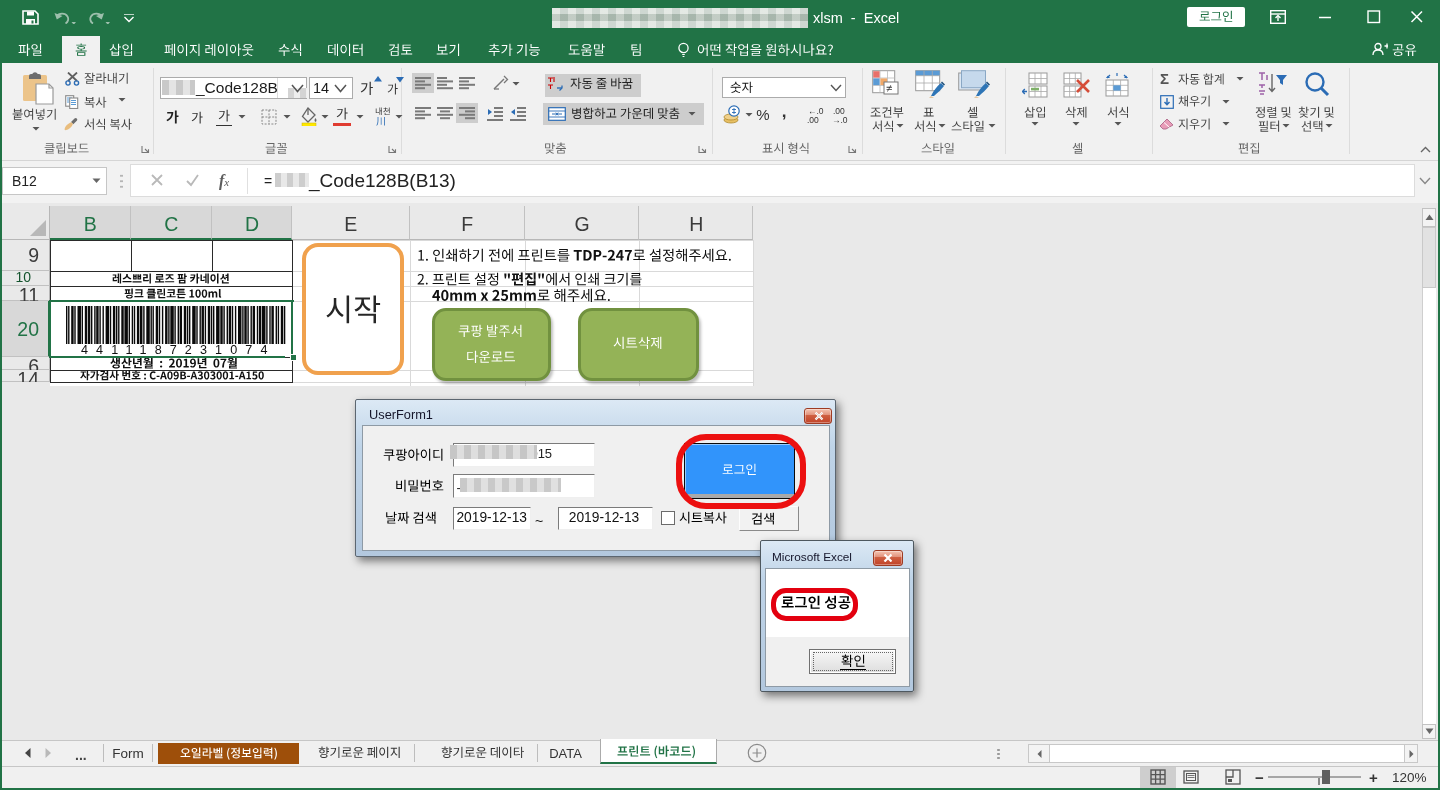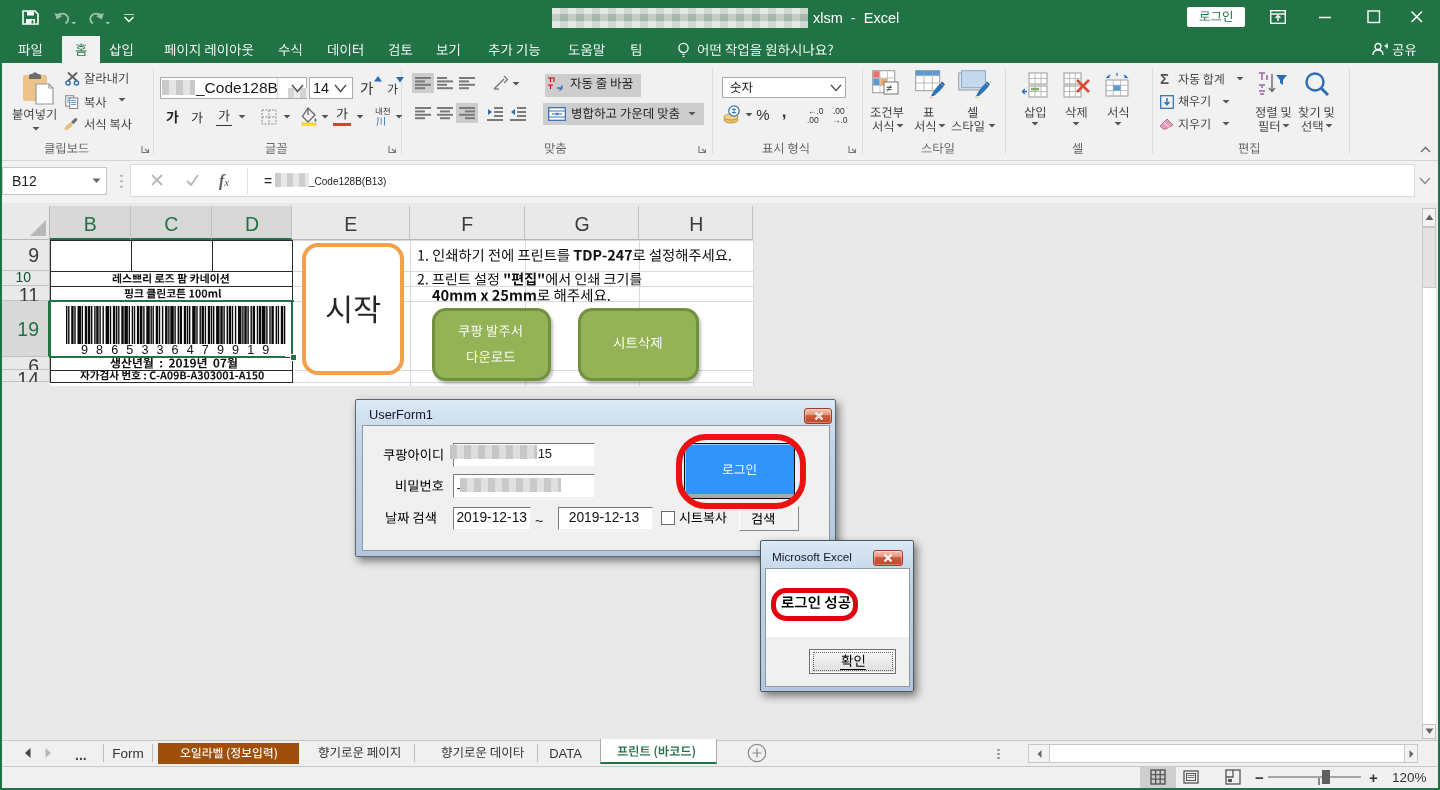--- a/index.html
+++ b/index.html
@@ -769,21 +769,21 @@
     </div>
 <div style="position:absolute;left:185.0px;top:173.0px;">
       <svg width="15" height="15" viewBox="0 0 15 15">
         <path d="M2 8 L6 12 L13 2" fill="none" stroke="#b9b9b9" stroke-width="1.8"></path>
       </svg>
     </div>
 <div style="position:absolute;left:219px;top:173px;font-family:'Liberation Serif',serif;font-style:italic;font-weight:700;font-size:16px;color:#5d5d5d;line-height:15px;">f<span style="font-size:11px;font-weight:400;">x</span></div>
 <div style="position:absolute;left:247.0px;top:168.0px;width:1.0px;height:26.0px;background:#e0e0e0;"></div>
 <div style="position:absolute;left:264px;top:181.0px;font-family:'Liberation Sans',sans-serif;font-size:14px;font-weight:400;color:#222;line-height:0;white-space:pre;"><span style="line-height:normal;display:inline-block;transform:translateY(-50%)">=</span></div>
 <div style="position:absolute;left:275.0px;top:173.0px;width:34.0px;height:14.0px;background-image:repeating-linear-gradient(90deg,#cdcdcd 0 6px,#e8e8e8 6px 12px);"></div>
-<div style="position:absolute;left:309px;top:181.0px;font-family:'Liberation Sans',sans-serif;font-size:10px;font-weight:400;color:#222;line-height:0;white-space:pre;"><span style="line-height:normal;display:inline-block;transform:translateY(-50%)">_Code128B(B13)</span></div>
+<div style="position:absolute;left:309px;top:181.0px;font-family:'Liberation Sans',sans-serif;font-size:19px;font-weight:400;color:#222;line-height:0;white-space:pre;"><span style="line-height:normal;display:inline-block;transform:translateY(-50%)">_Code128B(B13)</span></div>
 <div style="position:absolute;left:1419.0px;top:177.0px;">
       <svg width="12" height="8" viewBox="0 0 12 8">
         <path d="M1 1 L6 6.5 L11 1" fill="none" stroke="#888" stroke-width="1.4"></path>
       </svg>
     </div>
 <div style="position:absolute;left:0.0px;top:203.0px;width:1440.0px;height:537.0px;background:#e9e9e9;"></div>
 <div style="position:absolute;left:0.0px;top:36.0px;width:2.0px;height:754.0px;z-index:50;background:#217346;"></div>
 <div style="position:absolute;left:1438.0px;top:36.0px;width:2.0px;height:754.0px;z-index:50;background:#217346;"></div>
 <div style="position:absolute;left:2.0px;top:206.0px;width:48.0px;height:34.0px;background:#e9e9e9;border-right:1px solid #b7b7b7;border-bottom:1px solid #b7b7b7;box-sizing:border-box;"></div>
 <div style="position:absolute;left:30.0px;top:220.0px;">
@@ -812,21 +812,21 @@
 <div style="position:absolute;left:2.0px;top:270.5px;width:48.0px;height:15.0px;background:#e9e9e9;border-right:1px solid #b7b7b7;border-bottom:1px solid #c1c1c1;box-sizing:border-box;overflow:hidden;"></div>
 <div style="position:absolute;left:2px;top:270.5px;width:43px;height:15.0px;overflow:hidden;">
       <div style="position:absolute;right:14px;top:-2.0px;font-family:'Liberation Sans',sans-serif;font-size:14px;color:#14532d;">10</div>
     </div>
 <div style="position:absolute;left:2.0px;top:285.5px;width:48.0px;height:15.5px;background:#e9e9e9;border-right:1px solid #b7b7b7;border-bottom:1px solid #c1c1c1;box-sizing:border-box;overflow:hidden;"></div>
 <div style="position:absolute;left:2px;top:285.5px;width:43px;height:15.5px;overflow:hidden;">
       <div style="position:absolute;right:6px;top:-2.0px;font-family:'Liberation Sans',sans-serif;font-size:19.5px;color:#3b3b3b;">11</div>
     </div>
 <div style="position:absolute;left:2.0px;top:301.0px;width:48.0px;height:56.0px;background:#d8d8d8;border-right:2px solid #217346;border-bottom:1px solid #c1c1c1;box-sizing:border-box;overflow:hidden;"></div>
 <div style="position:absolute;left:2px;top:301px;width:43px;height:56px;overflow:hidden;">
-      <div style="position:absolute;right:6px;top:17.0px;font-family:'Liberation Sans',sans-serif;font-size:19.5px;color:#217346;">19</div>
+      <div style="position:absolute;right:6px;top:17.0px;font-family:'Liberation Sans',sans-serif;font-size:19.5px;color:#217346;">20</div>
     </div>
 <div style="position:absolute;left:2.0px;top:357.0px;width:48.0px;height:13.0px;background:#e9e9e9;border-right:1px solid #b7b7b7;border-bottom:1px solid #c1c1c1;box-sizing:border-box;overflow:hidden;"></div>
 <div style="position:absolute;left:2px;top:357px;width:43px;height:13px;overflow:hidden;">
       <div style="position:absolute;right:6px;top:-2.0px;font-family:'Liberation Sans',sans-serif;font-size:19.5px;color:#3b3b3b;">6</div>
     </div>
 <div style="position:absolute;left:2.0px;top:370.0px;width:48.0px;height:11.5px;background:#e9e9e9;border-right:1px solid #b7b7b7;border-bottom:1px solid #c1c1c1;box-sizing:border-box;overflow:hidden;"></div>
 <div style="position:absolute;left:2px;top:370px;width:43px;height:11.5px;overflow:hidden;">
       <div style="position:absolute;right:6px;top:-2.0px;font-family:'Liberation Sans',sans-serif;font-size:19.5px;color:#3b3b3b;">14</div>
     </div>
 <div style="position:absolute;left:50.0px;top:240.0px;width:242.0px;height:146.0px;background:#fff;"></div>
@@ -942,21 +942,21 @@
         <rect x="196.0" y="0" width="3.48" height="38" fill="#0a0a0a"></rect>
         <rect x="200.2" y="0" width="1.39" height="38" fill="#0a0a0a"></rect>
         <rect x="203.3" y="0" width="1.39" height="38" fill="#0a0a0a"></rect>
         <rect x="205.4" y="0" width="2.44" height="38" fill="#0a0a0a"></rect>
         <rect x="209.6" y="0" width="1.39" height="38" fill="#0a0a0a"></rect>
         <rect x="211.7" y="0" width="1.39" height="38" fill="#0a0a0a"></rect>
         <rect x="214.8" y="0" width="2.44" height="38" fill="#0a0a0a"></rect>
         <rect x="217.9" y="0" width="1.39" height="38" fill="#0a0a0a"></rect>
       </svg>
     </div>
-<div style="position:absolute;left:81px;top:350.3px;font-family:'Liberation Sans',sans-serif;font-size:12.6px;font-weight:400;color:#111;line-height:0;white-space:pre;letter-spacing:8.1px;"><span style="line-height:normal;display:inline-block;transform:translateY(-50%)">9865336479919</span></div>
+<div style="position:absolute;left:81px;top:350.3px;font-family:'Liberation Sans',sans-serif;font-size:12.6px;font-weight:400;color:#111;line-height:0;white-space:pre;letter-spacing:8.1px;"><span style="line-height:normal;display:inline-block;transform:translateY(-50%)">4411187231074</span></div>
 <div style="position:absolute;left:49.0px;top:299.5px;width:244.5px;height:2.2px;z-index:5;background:#217346;"></div>
 <div style="position:absolute;left:49.0px;top:355.8px;width:236.0px;height:2.2px;z-index:5;background:#217346;"></div>
 <div style="position:absolute;left:49.0px;top:299.5px;width:2.2px;height:58.0px;z-index:5;background:#217346;"></div>
 <div style="position:absolute;left:291.0px;top:299.5px;width:2.2px;height:56.0px;z-index:5;background:#217346;"></div>
 <div style="position:absolute;left:289.5px;top:353.5px;width:7.0px;height:7.0px;z-index:6;background:#217346;border:1.5px solid #fff;box-sizing:border-box;"></div>
 <div style="position:absolute;left:301.5px;top:242.5px;width:102.5px;height:132.0px;z-index:4;background:#fff;border:4px solid #f0a14d;border-radius:16px;box-sizing:border-box;"></div>
 <div style="position:absolute;left:325.1px;top:294.3px;z-index:4;">
       <svg width="59" height="35" viewBox="0 0 59 35">
         <path d="M8.8 4H10.9V8.9Q10.9 11.3 10.3 13.6Q9.7 15.8 8.6 17.7Q7.5 19.7 6.1 21.1Q4.6 22.6 2.9 23.5L1.4 21.4Q2.9 20.7 4.3 19.4Q5.6 18.1 6.6 16.4Q7.6 14.7 8.2 12.8Q8.8 10.9 8.8 8.9ZM9.2 4H11.3V8.9Q11.3 10.8 11.9 12.7Q12.4 14.5 13.5 16.1Q14.5 17.7 15.8 19Q17.1 20.2 18.7 20.9L17.2 23Q15.5 22.1 14 20.7Q12.6 19.3 11.5 17.4Q10.4 15.6 9.8 13.4Q9.2 11.2 9.2 8.9ZM21.6 1.6H24.1V29.2H21.6Z M36.4 4.5H38.5V6.7Q38.5 9.2 37.5 11.4Q36.5 13.6 34.8 15.2Q33.1 16.8 30.8 17.6L29.5 15.6Q31.5 14.9 33.1 13.5Q34.7 12.2 35.5 10.4Q36.4 8.6 36.4 6.7ZM36.8 4.5H38.9V6.7Q38.9 8.5 39.7 10.2Q40.6 11.8 42.1 13.1Q43.6 14.4 45.6 15.1L44.3 17.1Q42 16.3 40.4 14.7Q38.7 13.2 37.8 11.1Q36.8 9 36.8 6.7ZM30.2 3.6H45V5.6H30.2ZM48.5 1.6H51V18.2H48.5ZM50.3 8.9H55.1V11H50.3ZM33.1 19.7H51V29.2H48.5V21.8H33.1Z" fill="#262626"></path>
       </svg>

